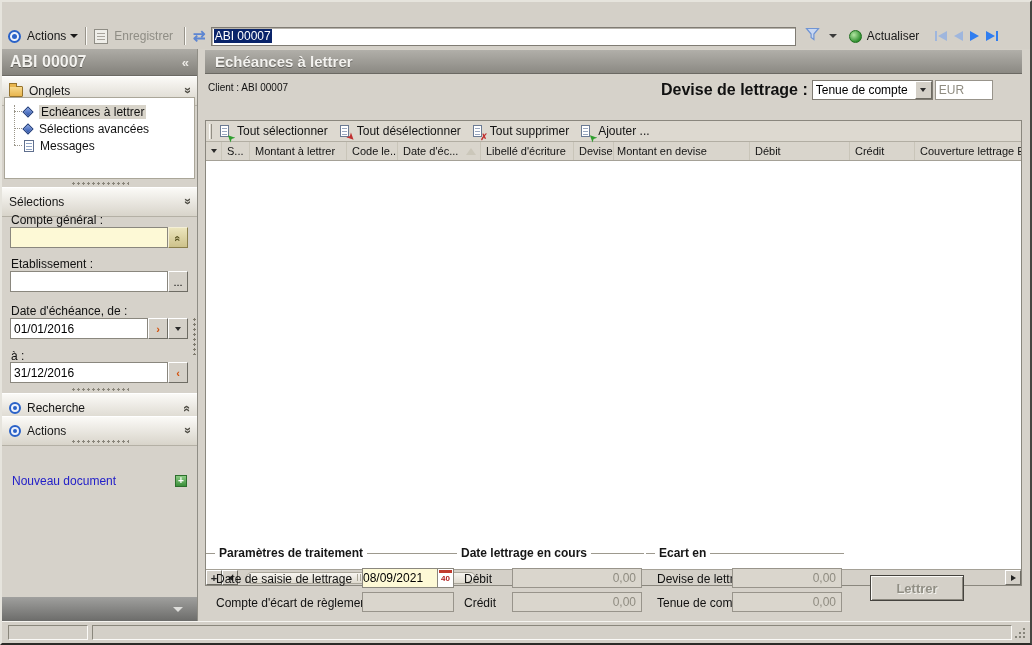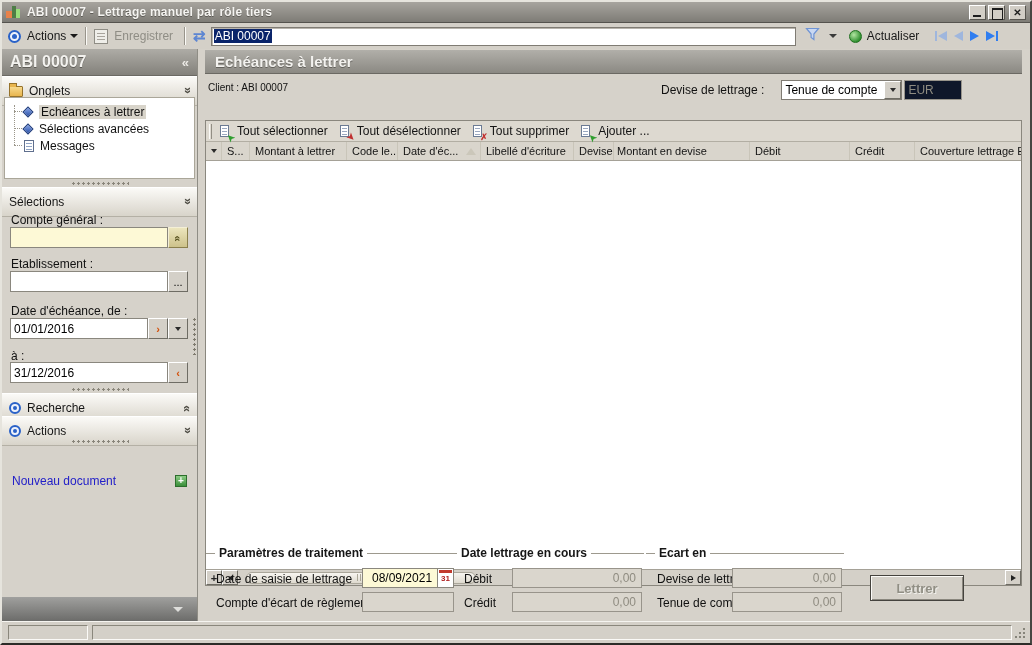--- a/index.html
+++ b/index.html
@@ -86,26 +86,26 @@
   .link { color:#2320c8; font-size:12px; cursor:default; }
   .plus-btn { margin-left:auto; width:12px; height:12px; background:linear-gradient(180deg,#8ccB84,#3a8f3a); border:1px solid #2c6e2c; color:#fff; font-size:10px; font-weight:bold; line-height:10px; text-align:center; cursor:default; }
   .sb-bottom { position:absolute; left:0; right:0; bottom:0; height:24px; background:linear-gradient(180deg,#a0a09e,#6c6c6a); display:flex; align-items:center; justify-content:flex-end; padding-right:14px; }
   .sb-bottom .tri { border-top-color:#dededb; border-left-width:5px; border-right-width:5px; border-top-width:5px; }
   .v-grip { position:absolute; right:1px; top:268px; width:3px; height:38px; background-image:radial-gradient(circle,#7e7a6e 1px,transparent 1.2px); background-size:3px 5px; }
 
   
   .main-title { position:absolute; left:7px; top:1px; width:817px; height:24px; background:linear-gradient(180deg,#b1afa9,#8b8983); border-bottom:1px solid #6b6963; display:flex; align-items:center; padding-left:10px; color:#f3f2ef; font-size:15px; font-weight:bold; text-shadow:0 1px 0 #63615c; }
   .client-line { position:absolute; left:10px; top:33px; font-size:10px; color:#111; }
   .devise-group { position:absolute; top:31px; left:463px; display:flex; align-items:center; }
-  .devise-group .lab { font-size:12px; color:#111; margin-right:17px; }
+  .devise-group .lab { font-size:16px; color:#111; margin-right:4px;font-weight:bold; }
   .combo { width:121px; height:20px; border:1px solid #7f7b73; background:#fff; display:flex; align-items:center; }
   .combo .val { flex:1; font-size:12px; padding-left:3px; overflow:hidden; white-space:nowrap; }
   .combo .btn { width:17px; height:18px; background:#d4d0c8; border:1px solid; border-color:#fff #6e6c64 #6e6c64 #fff; display:flex; align-items:center; justify-content:center; }
   .combo .btn .tri { border-top-color:#2a2a2a; border-left-width:3px; border-right-width:3px; border-top-width:4px; }
-  .ro-field { height:20px; border:1px solid #98948b; background:#0f172a; color:#8a877c; font-size:12px; line-height:18px; padding:0 3px; }
+  .ro-field { height:20px; border:1px solid #98948b; background:#ffffff; color:#8a877c; font-size:12px; line-height:18px; padding:0 3px; }
   .devise-eur { width:58px; margin-left:2px; }
 
   .grid { position:absolute; left:7px; top:71px; width:817px; height:466px; border:1px solid #8a877e; background:#fff; display:flex; flex-direction:column; }
   .grid-toolbar { height:21px; background:#ddd9d0; border-bottom:1px solid #b2aea3; display:flex; align-items:center; padding-left:3px; flex:none; }
   .tb-grip { width:3px; height:15px; border-left:1px solid #fbfaf7; border-right:1px solid #928e84; margin-right:6px; }
   .gbtn { display:flex; align-items:center; margin-right:10px; cursor:default; }
   .gbtn .glabel { font-size:12px; color:#141414; margin-left:4px; }
   .gi { width:15px; height:15px; position:relative; }
   .gi .pg { position:absolute; left:2px; top:1px; width:9px; height:12px; background:#fff; border:1px solid #6b7b94; }
   .gi .pg::after { content:""; position:absolute; left:1px; top:2px; right:1px; height:7px; background:repeating-linear-gradient(180deg,#9aa8c0 0 1px,transparent 1px 3px); }
@@ -128,51 +128,38 @@
 
   
   .footer { position:absolute; left:0; right:0; top:495px; height:79px; }
   .gtitle { position:absolute; top:2px; display:flex; align-items:center; }
   .gtitle .pre { width:9px; border-top:1px solid #9d998e; margin-right:4px; }
   .gtitle .name { font-size:12px; font-weight:bold; color:#161616; white-space:nowrap; }
   .gtitle .post { flex:1; border-top:1px solid #9d998e; margin-left:4px; }
   .flabel { position:absolute; font-size:12px; color:#111; white-space:nowrap; }
   .fvalue { position:absolute; height:20px; border:1px solid #98948b; background:#dad6cd; color:#8f8c81; font-size:12px; text-align:right; line-height:18px; padding:0 5px; }
   .date-field { position:absolute; left:164px; top:24px; width:92px; height:20px; border:1px solid #8a877e; background:#fdf9d6; display:flex; }
-  .date-field input { flex:1; min-width:0; border:none; background:transparent; font-size:12px; padding-left:9px; }
+  .date-field input { flex:1; min-width:0; border:none; background:transparent; font-size:12px; padding-left:0; }
   .cal-btn { width:16px; height:100%; background:#fff; border-left:1px solid #8a877e; position:relative; flex:none; cursor:default; }
   .cal-btn::before { content:""; position:absolute; left:1px; right:1px; top:1px; height:3px; background:#c23b2e; }
   .cal-btn .d31 { position:absolute; left:0; right:0; top:5px; text-align:center; font-size:8px; font-weight:bold; color:#b02020; }
   .lettrer { position:absolute; left:672px; top:31px; width:94px; height:26px; background:#d4d0c8; border:1px solid #45433e; box-shadow:inset 1px 1px 0 #fbfaf7, inset -1px -1px 0 #8a877e; color:#908e84; font-size:13px; font-weight:bold; text-shadow:1px 1px 0 #f2f1ed; display:flex; align-items:center; justify-content:center; cursor:default; }
 
   
   .statusbar { position:absolute; left:0; right:0; bottom:0; height:22px; background:#d4d0c8; border-top:1px solid #f5f4f0; }
   .spanel { position:absolute; top:3px; height:15px; border:1px solid; border-color:#8a877c #fbfaf7 #fbfaf7 #8a877c; background:#d4d0c8; }
   .sp1 { left:6px; width:80px; }
   .sp2 { left:90px; right:18px; }
   .rgrip { position:absolute; right:5px; bottom:5px; width:2px; height:2px; background:transparent; box-shadow:8px 0 0 #86847a, 4px 4px 0 #86847a, 8px 4px 0 #86847a, 0 8px 0 #86847a, 4px 8px 0 #86847a, 8px 8px 0 #86847a; transform:translate(-8px,-8px); }
 </style>
 </head>
 <body>
 
 <div class="window">
 
-  <div class="titlebar">
-    <span class="app-icon">
-        <span class="b1"></span>
-        <span class="b2"></span>
-        <span class="b3"></span>
-      </span>
-    <span class="title-text">ABI 00007 -  Lettrage manuel par rôle tiers</span>
-    <span class="winbtns">
-      <span class="wbtn min"></span>
-      <span class="wbtn max"></span>
-      <span class="wbtn close"></span>
-    </span>
-  </div>
 
   <div class="toolbar">
     <span class="bullseye"></span>
     <span class="tb-label">Actions</span>
     <span class="caret-down"></span>
     <span class="tb-sep"></span>
     <span class="save-icon"></span>
     <span class="tb-label disabled">Enregistrer</span>
     <span class="tb-sep"></span>
     <span class="sync-icon">⇄</span>
@@ -395,21 +382,21 @@
       <div class="footer">
         <div class="gtitle" style="left:8px;width:243px">
           <span class="pre"></span>
             <span class="name">Paramètres de traitement</span>
             <span class="post"></span>
         </div>
         <div class="flabel" style="left:18px;top:28px">Date de saisie de lettrage</div>
         <div class="date-field">
           <input value="08/09/2021" style="">
           <span class="cal-btn">
-              <span class="d31">31</span>
+              <span class="d31">40</span>
             </span>
         </div>
         <div class="flabel" style="left:18px;top:52px">Compte d'écart de règlement</div>
         <div class="fvalue" style="left:164px;top:48px;width:92px"></div>
 
         <div class="gtitle" style="left:250px;width:196px">
           <span class="pre"></span>
             <span class="name">Date lettrage en cours</span>
             <span class="post"></span>
         </div>

